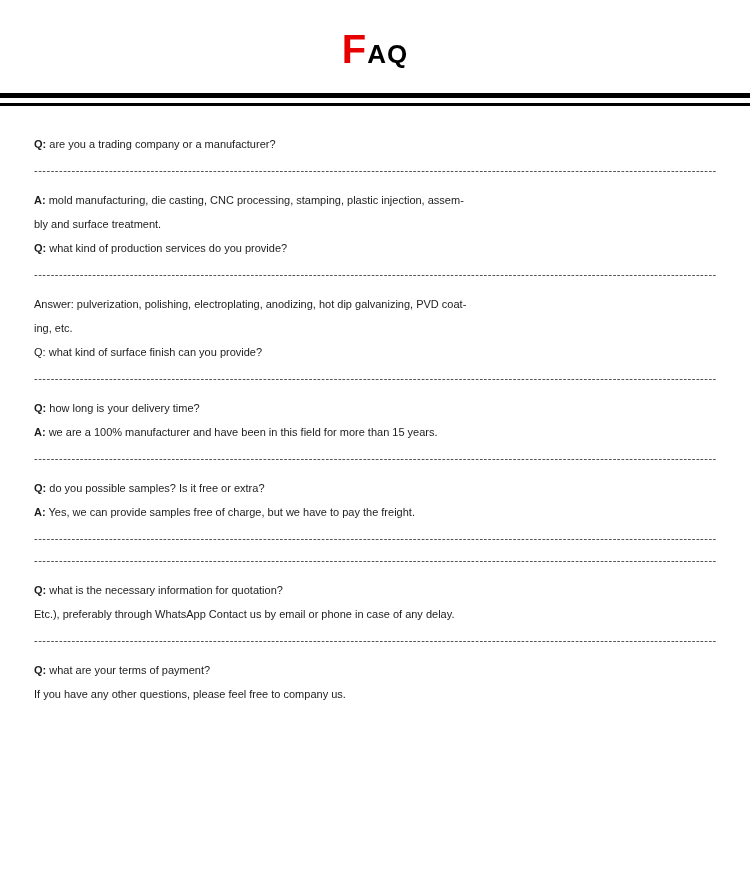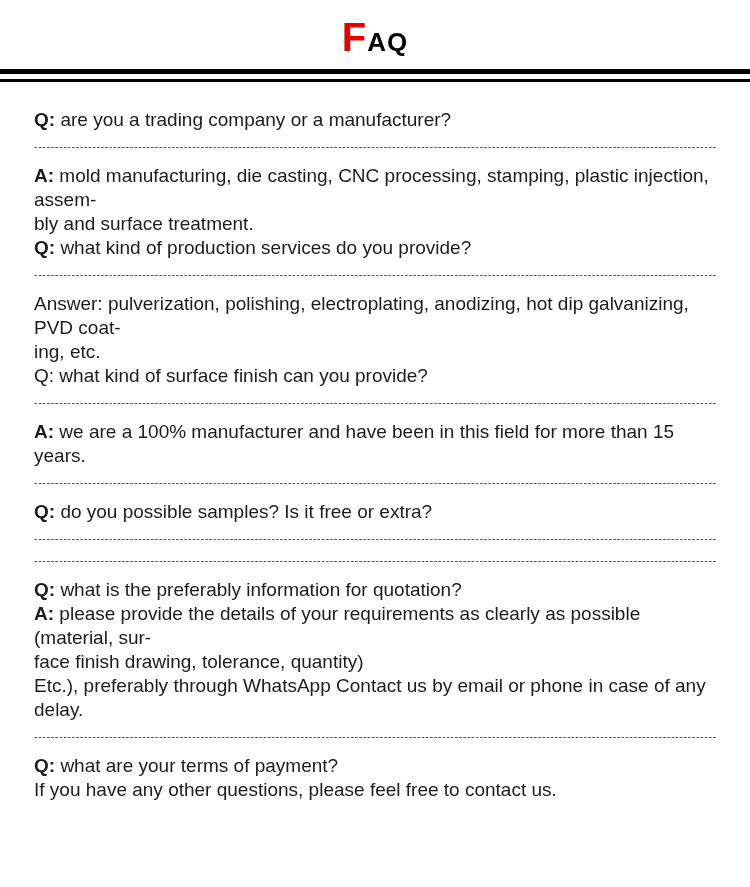--- a/index.html
+++ b/index.html
@@ -10,21 +10,21 @@
   }
   body {
     width: 750px;
     min-height: 887px;
     font-family: "Liberation Sans", "DejaVu Sans", sans-serif;
     color: #1c1c1c;
   }
   
   .faq-header { width: 100%; }
   .page-title {
-    margin: 4px;
+    margin: 16px;
     padding-top: 10px;
     text-align: center;
     line-height: 46px;
     font-weight: 700;
     letter-spacing: 1px;
   }
   .title-initial {
     color: #e60000;
     font-size: 40px;
   }
@@ -36,21 +36,21 @@
   .rule-thick { height: 5px; margin-top: 3px; }
   .rule-thin  { height: 3px; margin-top: 5px; }
 
   
   .faq-list {
     padding: 26px 34px 20px 34px;
   }
   .faq-item { margin: 0; }
   .qa-line {
     margin: 0;
-    font-size: 19px;
+    font-size: 11px;
     line-height: 24px;
     white-space: pre-wrap;
   }
   .qa-label { font-weight: 400; }
   .qa-label.bold { font-weight: 700; }
   .qa-text { font-weight: 400; }
 
   .sep {
     height: 9px;
     line-height: 9px;
@@ -85,32 +85,32 @@
       <p class="qa-line"><span class="qa-label bold">Q:</span><span class="qa-text"> what kind of production services do you provide?</span></p>
     </section>
     <div class="sep">--------------------------------------------------------------------------------------------------------------------------------------------------------------------------------------------------------------------------------------------------------------------------------------------------------------------------------</div>
     <section class="faq-item">
       <p class="qa-line"><span class="qa-label">Answer:</span><span class="qa-text"> pulverization, polishing, electroplating, anodizing, hot dip galvanizing, PVD coat-
 ing, etc.</span></p>
       <p class="qa-line"><span class="qa-label">Q:</span><span class="qa-text"> what kind of surface finish can you provide?</span></p>
     </section>
     <div class="sep">--------------------------------------------------------------------------------------------------------------------------------------------------------------------------------------------------------------------------------------------------------------------------------------------------------------------------------</div>
     <section class="faq-item">
+      <p class="qa-line"><span class="qa-label bold">Q:</span><span class="qa-text"> how long is your delivery time?</span></p>
       <p class="qa-line"><span class="qa-label bold">A:</span><span class="qa-text"> we are a 100% manufacturer and have been in this field for more than 15 years.</span></p>
     </section>
     <div class="sep">--------------------------------------------------------------------------------------------------------------------------------------------------------------------------------------------------------------------------------------------------------------------------------------------------------------------------------</div>
     <section class="faq-item">
       <p class="qa-line"><span class="qa-label bold">Q:</span><span class="qa-text"> do you possible samples? Is it free or extra?</span></p>
+      <p class="qa-line"><span class="qa-label bold">A:</span><span class="qa-text"> Yes, we can provide samples free of charge, but we have to pay the freight.</span></p>
     </section>
     <div class="sep">--------------------------------------------------------------------------------------------------------------------------------------------------------------------------------------------------------------------------------------------------------------------------------------------------------------------------------</div>
     <div class="sep">--------------------------------------------------------------------------------------------------------------------------------------------------------------------------------------------------------------------------------------------------------------------------------------------------------------------------------</div>
     <section class="faq-item">
-      <p class="qa-line"><span class="qa-label bold">Q:</span><span class="qa-text"> what is the preferably information for quotation?</span></p>
-      <p class="qa-line"><span class="qa-label bold">A:</span><span class="qa-text"> please provide the details of your requirements as clearly as possible (material, sur-
-face finish drawing, tolerance, quantity)</span></p>
+      <p class="qa-line"><span class="qa-label bold">Q:</span><span class="qa-text"> what is the necessary information for quotation?</span></p>
       <p class="qa-line"><span class="qa-text">Etc.), preferably through WhatsApp Contact us by email or phone in case of any delay.</span></p>
     </section>
     <div class="sep">--------------------------------------------------------------------------------------------------------------------------------------------------------------------------------------------------------------------------------------------------------------------------------------------------------------------------------</div>
     <section class="faq-item">
       <p class="qa-line"><span class="qa-label bold">Q:</span><span class="qa-text"> what are your terms of payment?</span></p>
-      <p class="qa-line"><span class="qa-text">If you have any other questions, please feel free to contact us.</span></p>
+      <p class="qa-line"><span class="qa-text">If you have any other questions, please feel free to company us.</span></p>
     </section>
   </main>
 
 </body></html>

